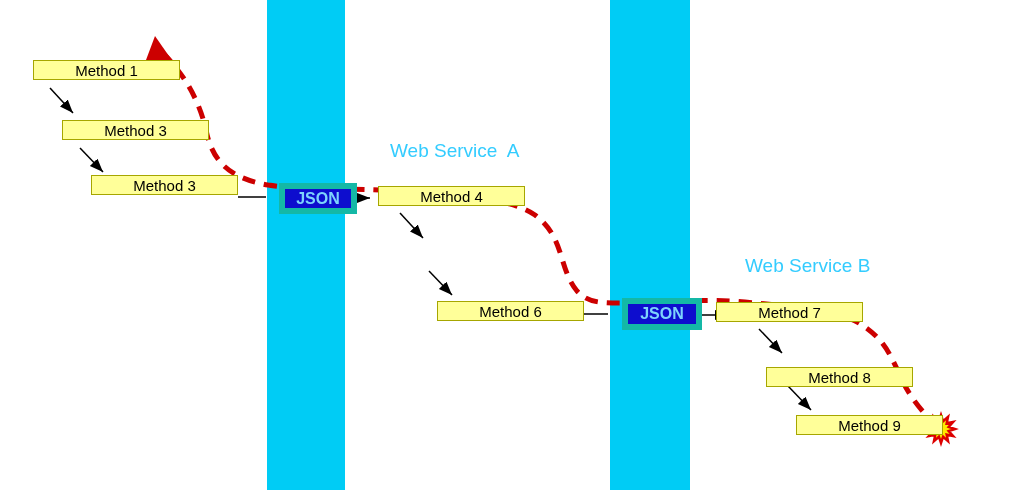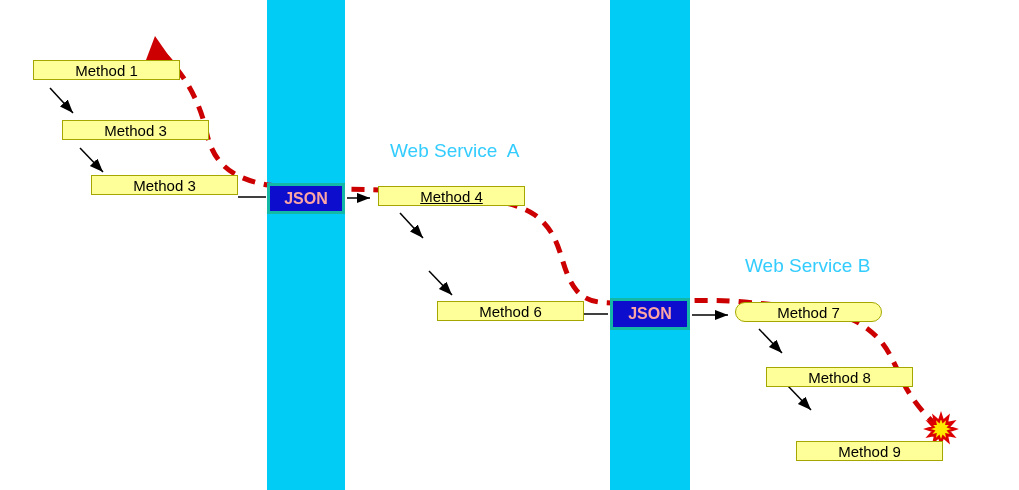--- a/index.html
+++ b/index.html
@@ -33,27 +33,28 @@
     display: flex;
     align-items: center;
     justify-content: center;
     font-size: 15px;
     color: #000000;
   }
   .json {
     position: absolute;
     box-sizing: border-box;
     background: #0D0DCE;
-    border: 3px solid #14b8a6;
-    color: #fca5a5;
+    border: 6px solid #14b8a6;
+    color: #7dd3fc;
     font-weight: bold;
     display: flex;
     align-items: center;
     justify-content: center;
     font-size: 16px;
+    margin-left: 12px;
   }
   .svc {
     position: absolute;
     color: #33CCFF;
     font-size: 19px;
     white-space: pre;
   }
   .conn {
     stroke: #000000;
     stroke-width: 1.5;
@@ -105,25 +106,25 @@
          C 908 395, 922 412, 936 425"></path>
 
     <polygon points="155,36 143,68 171,59" fill="#CC0000"></polygon>
 
     <polygon points="955,429 948.7,431.1 953.1,436 946.7,434.7 948,441.1 943.1,436.7 941,443 938.9,436.7 934,441.1 935.3,434.7 928.9,436 933.3,431.1 927,429 933.3,426.9 928.9,422 935.3,423.3 934,416.9 938.9,421.3 941,415 943.1,421.3 948,416.9 946.7,423.3 953.1,422 948.7,426.9" fill="#FFE800" stroke="#DD0000" stroke-width="2.5"></polygon>
   </svg>
 
   <div class="method" style="left:33px;  top:60px;">Method 1</div>
   <div class="method" style="left:62px;  top:120px;">Method 3</div>
   <div class="method" style="left:91px;  top:175px;">Method 3</div>
-  <div class="method" style="left:378px; top:186px;text-decoration:underline;">Method 4</div>
+  <div class="method" style="left:378px; top:186px;">Method 4</div>
   <div class="method" style="left:437px; top:301px;">Method 6</div>
-  <div class="method" style="left:735px; top:302px;border-radius:12px;">Method 7</div>
+  <div class="method" style="left:716px; top:302px;">Method 7</div>
   <div class="method" style="left:766px; top:359px;margin-top:8px;">Method 8</div>
-  <div class="method" style="left:796px; top:415px;margin-top:26px;">Method 9</div>
+  <div class="method" style="left:796px; top:415px;">Method 9</div>
 
   <div class="json" style="left:267px; top:183px; width:78px; height:31px;">JSON</div>
   <div class="json" style="left:610px; top:298px; width:80px; height:32px;">JSON</div>
 
   <div class="svc" style="left:745px; top:255px;">Web Service B</div>
   <div class="svc" style="left:390px; top:140px;">Web Service  A</div>
 
 </div>
 
 </body></html>

